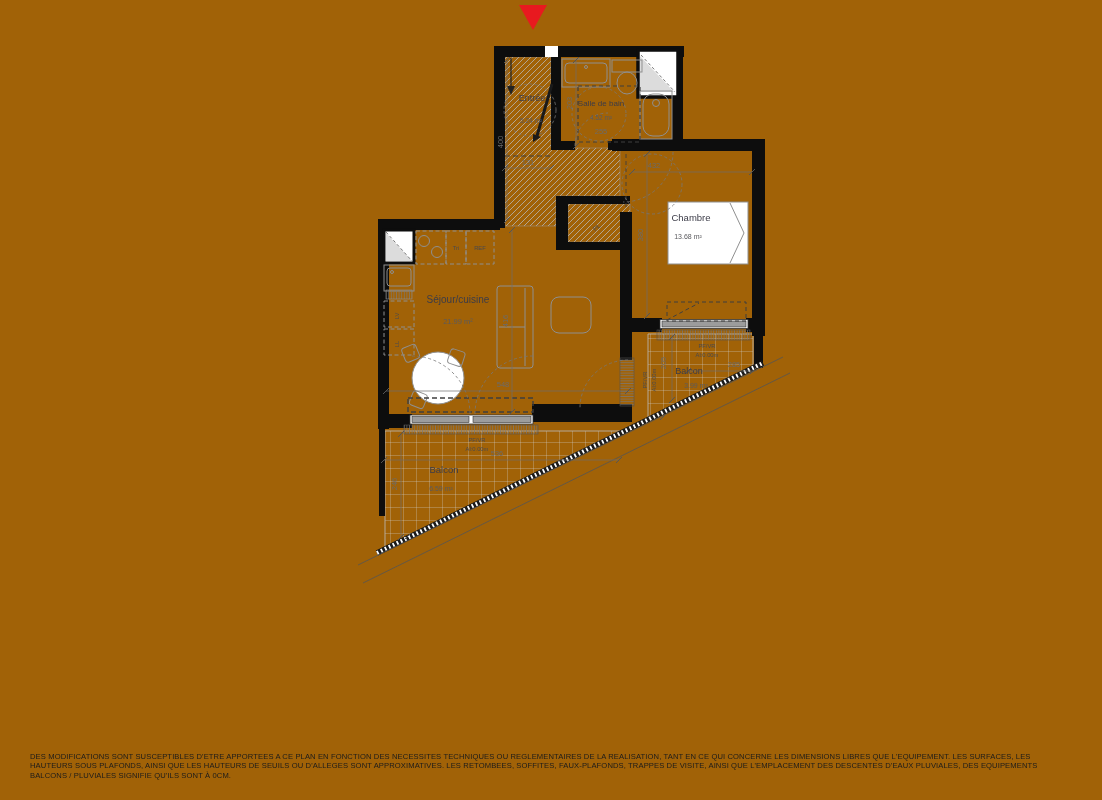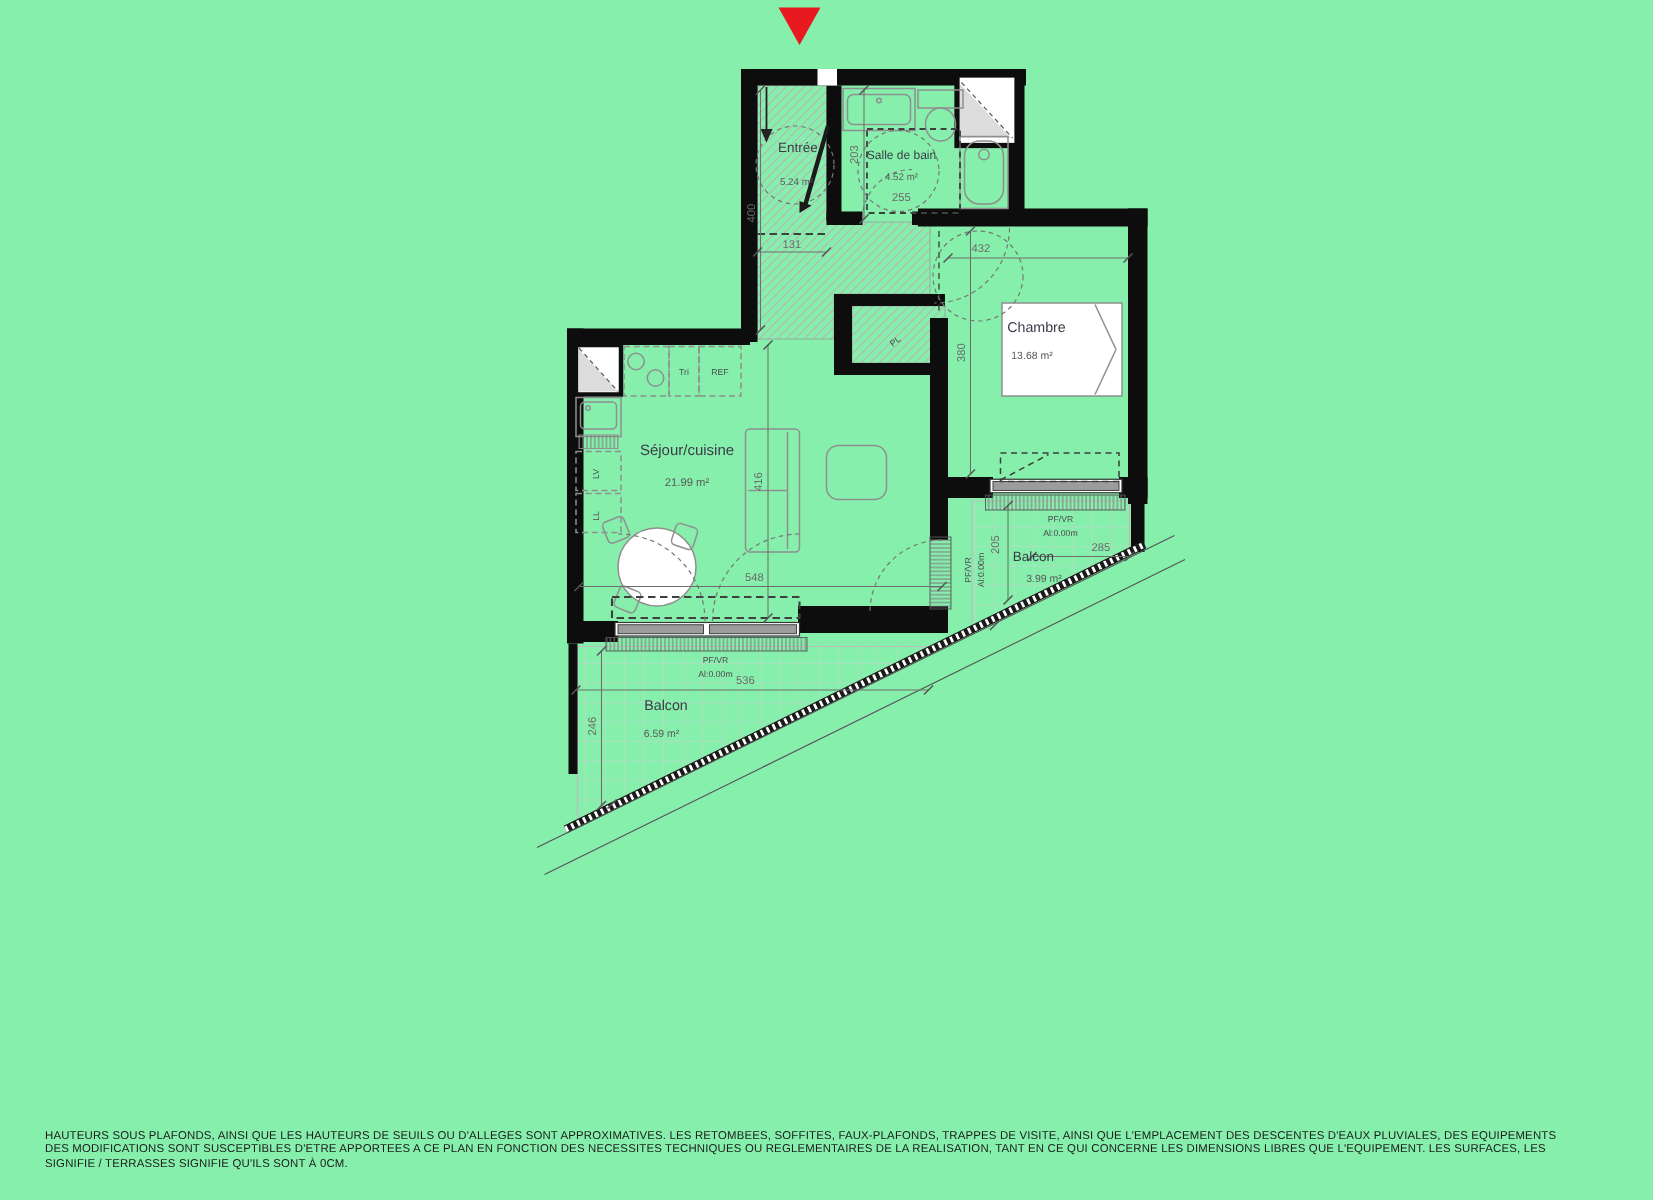--- a/index.html
+++ b/index.html
@@ -1,16 +1,16 @@
 <!DOCTYPE html>
 <html><head>
 <meta charset="utf-8">
 <style>
   html,body{margin:0;padding:0;background:#fff;}
-  #stage{position:relative;width:1102px;height:800px;background:#86efac;overflow:hidden;
+  #stage{position:relative;width:1102px;height:800px;background:#a16207;overflow:hidden;
          font-family:"Liberation Sans",sans-serif;}
   svg{position:absolute;left:0;top:0;}
   svg text{font-family:"Liberation Sans",sans-serif;fill:#3d3d46;}
   .roomname{fill:#3c3c48;}
   .area{fill:#5a5a5e;}
   .dim{fill:#6b6b6b;}
   .tiny{fill:#4a4a4e;}
   #disclaimer{position:absolute;left:30px;top:752px;width:1050px;color:#1b1b1b;
       font-size:7.6px;line-height:9.3px;letter-spacing:0.12px;white-space:nowrap;}
 </style>
@@ -210,18 +210,18 @@
     <text x="707" y="348" class="tiny">PF/VR</text>
     <text x="707" y="357" class="tiny">Al:0.00m</text>
     <text x="647" y="380" class="tiny" transform="rotate(-90 647 380)">PF/VR</text>
     <text x="656" y="380" class="tiny" transform="rotate(-90 656 380)">Al:0.00m</text>
     <text x="477" y="442" class="tiny">PF/VR</text>
     <text x="477" y="451" class="tiny">Al:0.00m</text>
   </g>
 </svg>
 
   <div id="disclaimer">
+    <div>DES MODIFICATIONS SONT SUSCEPTIBLES D'ETRE APPORTEES A CE PLAN EN FONCTION DES NECESSITES TECHNIQUES OU REGLEMENTAIRES DE LA REALISATION, TANT EN CE QUI CONCERNE LES DIMENSIONS LIBRES QUE L'EQUIPEMENT. LES SURFACES, LES</div>
     <div>HAUTEURS SOUS PLAFONDS, AINSI QUE LES HAUTEURS DE SEUILS OU D'ALLEGES SONT APPROXIMATIVES. LES RETOMBEES, SOFFITES, FAUX-PLAFONDS, TRAPPES DE VISITE, AINSI QUE L'EMPLACEMENT DES DESCENTES D'EAUX PLUVIALES, DES EQUIPEMENTS</div>
-    <div>DES MODIFICATIONS SONT SUSCEPTIBLES D'ETRE APPORTEES A CE PLAN EN FONCTION DES NECESSITES TECHNIQUES OU REGLEMENTAIRES DE LA REALISATION, TANT EN CE QUI CONCERNE LES DIMENSIONS LIBRES QUE L'EQUIPEMENT. LES SURFACES, LES</div>
-    <div>SIGNIFIE / TERRASSES SIGNIFIE QU'ILS SONT À 0CM.</div>
+    <div>BALCONS / PLUVIALES SIGNIFIE QU'ILS SONT À 0CM.</div>
   </div>
 
 </div>
 
 </body></html>

